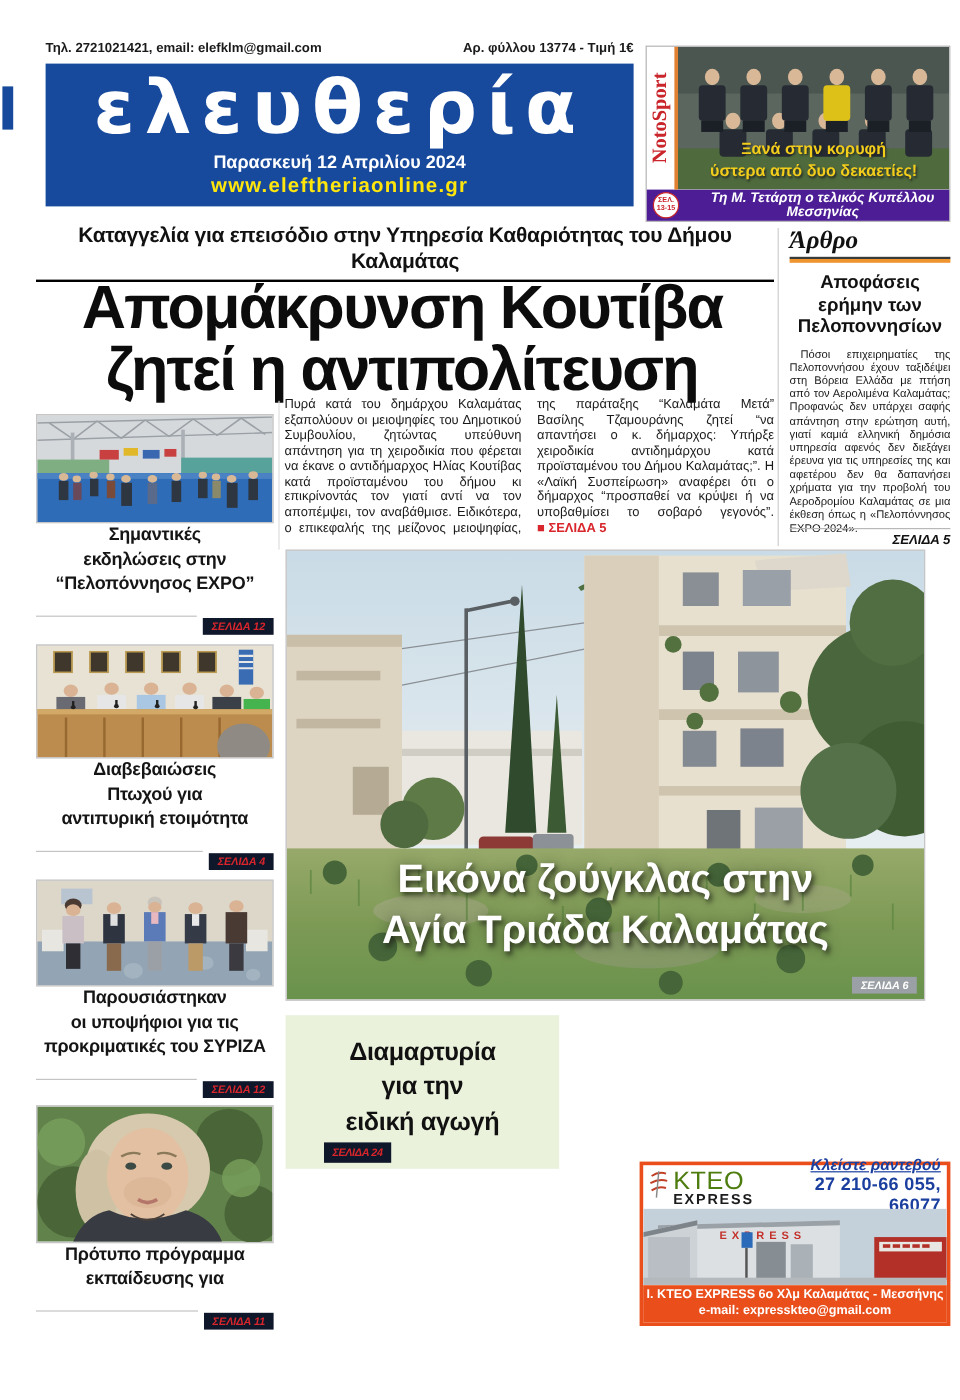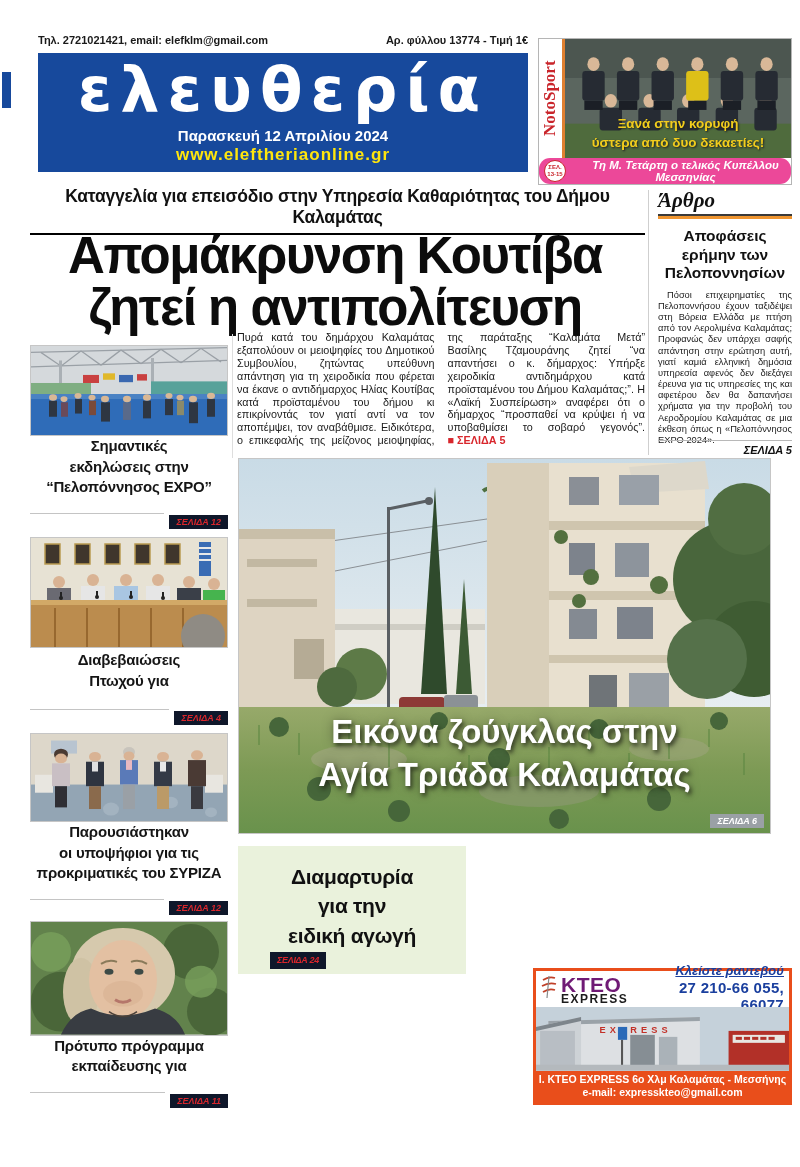--- a/index.html
+++ b/index.html
@@ -19,21 +19,21 @@
   .edgemark{background:#17499c;}
   
   .ns{border:1px solid #b5b5b5;background:#fff;display:grid;grid-template-columns:26px 1fr;grid-template-rows:1fr 26px;}
   .ns-brand{writing-mode:vertical-rl;transform:rotate(180deg);text-align:center;color:#c9252b;
             font-family:"Liberation Serif","DejaVu Serif",serif;font-weight:bold;font-size:17px;
             border-left:3px solid #e08030;padding:2px 1px;}
   .ns-photo{position:relative;overflow:hidden;}
   .ns-photo svg{display:block;width:100%;height:100%;}
   .ns-overlay{position:absolute;left:0;right:0;bottom:5px;text-align:center;color:#f2cd1c;font-weight:800;
               font-size:13.5px;line-height:1.45;text-shadow:1px 1px 2px #222;}
-  .ns-strip{grid-column:1/3;background:#ec4899;color:#fff;display:flex;align-items:center;gap:19px;padding:0 5px;border-radius:11px;}
+  .ns-strip{grid-column:1/3;background:#4c1d95;color:#fff;display:flex;align-items:center;gap:19px;padding:0 5px;}
   .ns-badge{background:#fff;color:#c9252b;border:1px solid #c9252b;border-radius:50%;width:20px;height:20px;
             font-size:6px;font-weight:800;display:flex;flex-direction:column;align-items:center;justify-content:center;line-height:1.2;flex:none;}
   .ns-strip-text{flex:1;text-align:center;font-style:italic;font-weight:bold;font-size:11.5px;}
   
   .kicker{font-size:17.5px;font-weight:bold;text-align:center;border-bottom:2px solid #000;padding-bottom:5px;letter-spacing:-.2px;}
   .headline{font-size:51px;font-weight:800;text-align:center;line-height:1.02;letter-spacing:-1.5px;color:#0c0c0c;margin-top:16px;}
   .leadcols{column-count:2;column-gap:13px;font-size:10.8px;line-height:12.9px;text-align:justify;color:#1a1a1a;overflow:hidden;}
   .leadcols p{margin:0;text-indent:14px;display:inline;}
   .pageref-red{color:#d8262c;font-weight:800;white-space:nowrap;}
   
@@ -56,21 +56,21 @@
   
   .overlay-main{position:absolute;left:0;right:0;text-align:center;color:#fff;font-weight:800;font-size:33px;line-height:1.3;
                 text-shadow:2px 3px 4px rgba(35,40,25,.8),0 0 12px rgba(0,0,0,.35);}
   .badge-onphoto{position:absolute;right:6px;bottom:5px;}
   
   .protest{background:#eaf2dc;text-align:center;font-size:21px;font-weight:800;line-height:1.4;padding-top:16px;letter-spacing:-.3px;}
   
   .kteo{border:3px solid #e94e1b;background:#fff;display:flex;flex-direction:column;box-sizing:border-box;}
   .kteo-top{height:36px;display:flex;align-items:center;padding:0 5px;gap:4px;}
   .kteo-logo{display:flex;flex-direction:column;line-height:1;}
-  .kteo-logo-main{color:#701a75;font-size:21px;font-weight:700;letter-spacing:.5px;}
+  .kteo-logo-main{color:#4d7c0f;font-size:21px;font-weight:400;letter-spacing:.5px;}
   .kteo-logo-sub{color:#1c1c1c;font-size:12px;font-weight:800;letter-spacing:1.5px;margin-top:-2px;}
   .kteo-right{margin-left:auto;text-align:right;line-height:1.15;}
   .kteo-cta{color:#1a3f9e;font-style:italic;font-weight:800;font-size:13px;text-decoration:underline;}
   .kteo-phones{color:#1a3f9e;font-weight:800;font-size:15px;letter-spacing:.3px;}
   .kteo-photo{flex:1;position:relative;overflow:hidden;}
   .kteo-photo svg{display:block;width:100%;height:100%;}
   .kteo-foot{background:#e94e1b;color:#fff;text-align:center;font-weight:800;font-size:10.5px;line-height:1.3;padding:2px 0;}
 </style>
 </head>
 <body>
@@ -269,20 +269,21 @@
             <rect x="65" y="53" width="2" height="7"></rect>
           <rect x="99" y="53" width="2" height="7"></rect>
             <rect x="131" y="54" width="2" height="7"></rect>
         </g>
         <circle cx="172" cy="98" r="22" fill="#8f8b84"></circle>
       </svg>
     </div>
     <div class="side-caption">
       <div>Διαβεβαιώσεις</div>
       <div>Πτωχού για</div>
+      <div>αντιπυρική ετοιμότητα</div>
     </div>
     <div class="rule-row">
       <div class="hline"></div>
       <span class="badge redtext">ΣΕΛΙΔΑ 4</span>
     </div>
   </div>
 
   <div class="abs side-item" style="left:30px;top:733px;width:198px;height:182px;">
     <div class="photo" style="height:107px;">
       <svg viewBox="0 0 196 107" preserveAspectRatio="none" aria-hidden="true">

